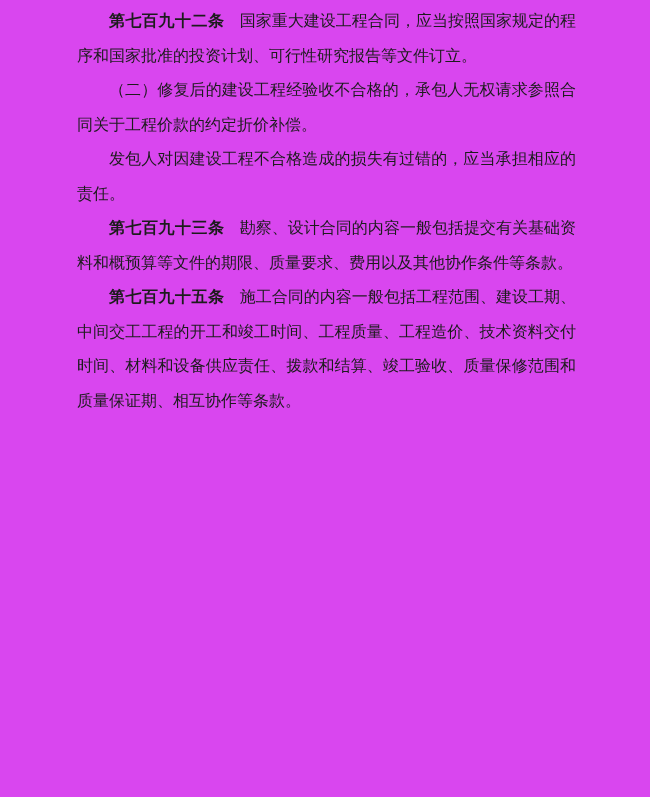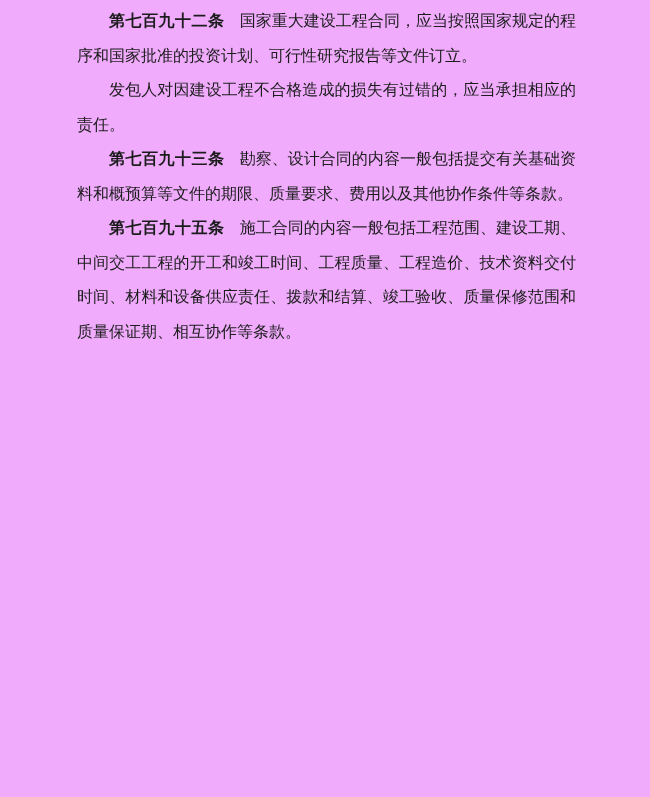--- a/index.html
+++ b/index.html
@@ -10,21 +10,21 @@
     width: 650px;
     height: 797px;
     background: #ffffff;
     overflow: hidden;
   }
   .page {
     box-sizing: border-box;
     width: 650px;
     height: 797px;
     padding: 4px 74px 0 77px;
-    background: #f0abfc;
+    background: #d946ef;
     font-family: "DejaVu Serif", "Liberation Serif", serif;
     font-size: 16px;
     line-height: 34.5px;
     color: #1c1c1c;
   }
   .page p {
     margin: 0;
     padding: 0;
     text-indent: 2em;
     text-align: justify;
@@ -37,17 +37,18 @@
     margin-right: 0.95em;
     letter-spacing: 0.5px;
   }
 </style>
 </head>
 <body style="background: rgb(255, 255, 255);">
 
 <main class="page" style="color: rgb(28, 28, 28);">
   <div>
       <p><span class="article">第七百九十二条</span><span>国家重大建设工程合同，应当按照国家规定的程序和国家批准的投资计划、可行性研究报告等文件订立。</span></p>
+      <p><span>（二）修复后的建设工程经验收不合格的，承包人无权请求参照合同关于工程价款的约定折价补偿。</span></p>
       <p><span>发包人对因建设工程不合格造成的损失有过错的，应当承担相应的责任。</span></p>
       <p><span class="article">第七百九十三条</span><span>勘察、设计合同的内容一般包括提交有关基础资料和概预算等文件的期限、质量要求、费用以及其他协作条件等条款。</span></p>
       <p><span class="article">第七百九十五条</span><span>施工合同的内容一般包括工程范围、建设工期、中间交工工程的开工和竣工时间、工程质量、工程造价、技术资料交付时间、材料和设备供应责任、拨款和结算、竣工验收、质量保修范围和质量保证期、相互协作等条款。</span></p>
     </div>
 </main>
 
 </body></html>

